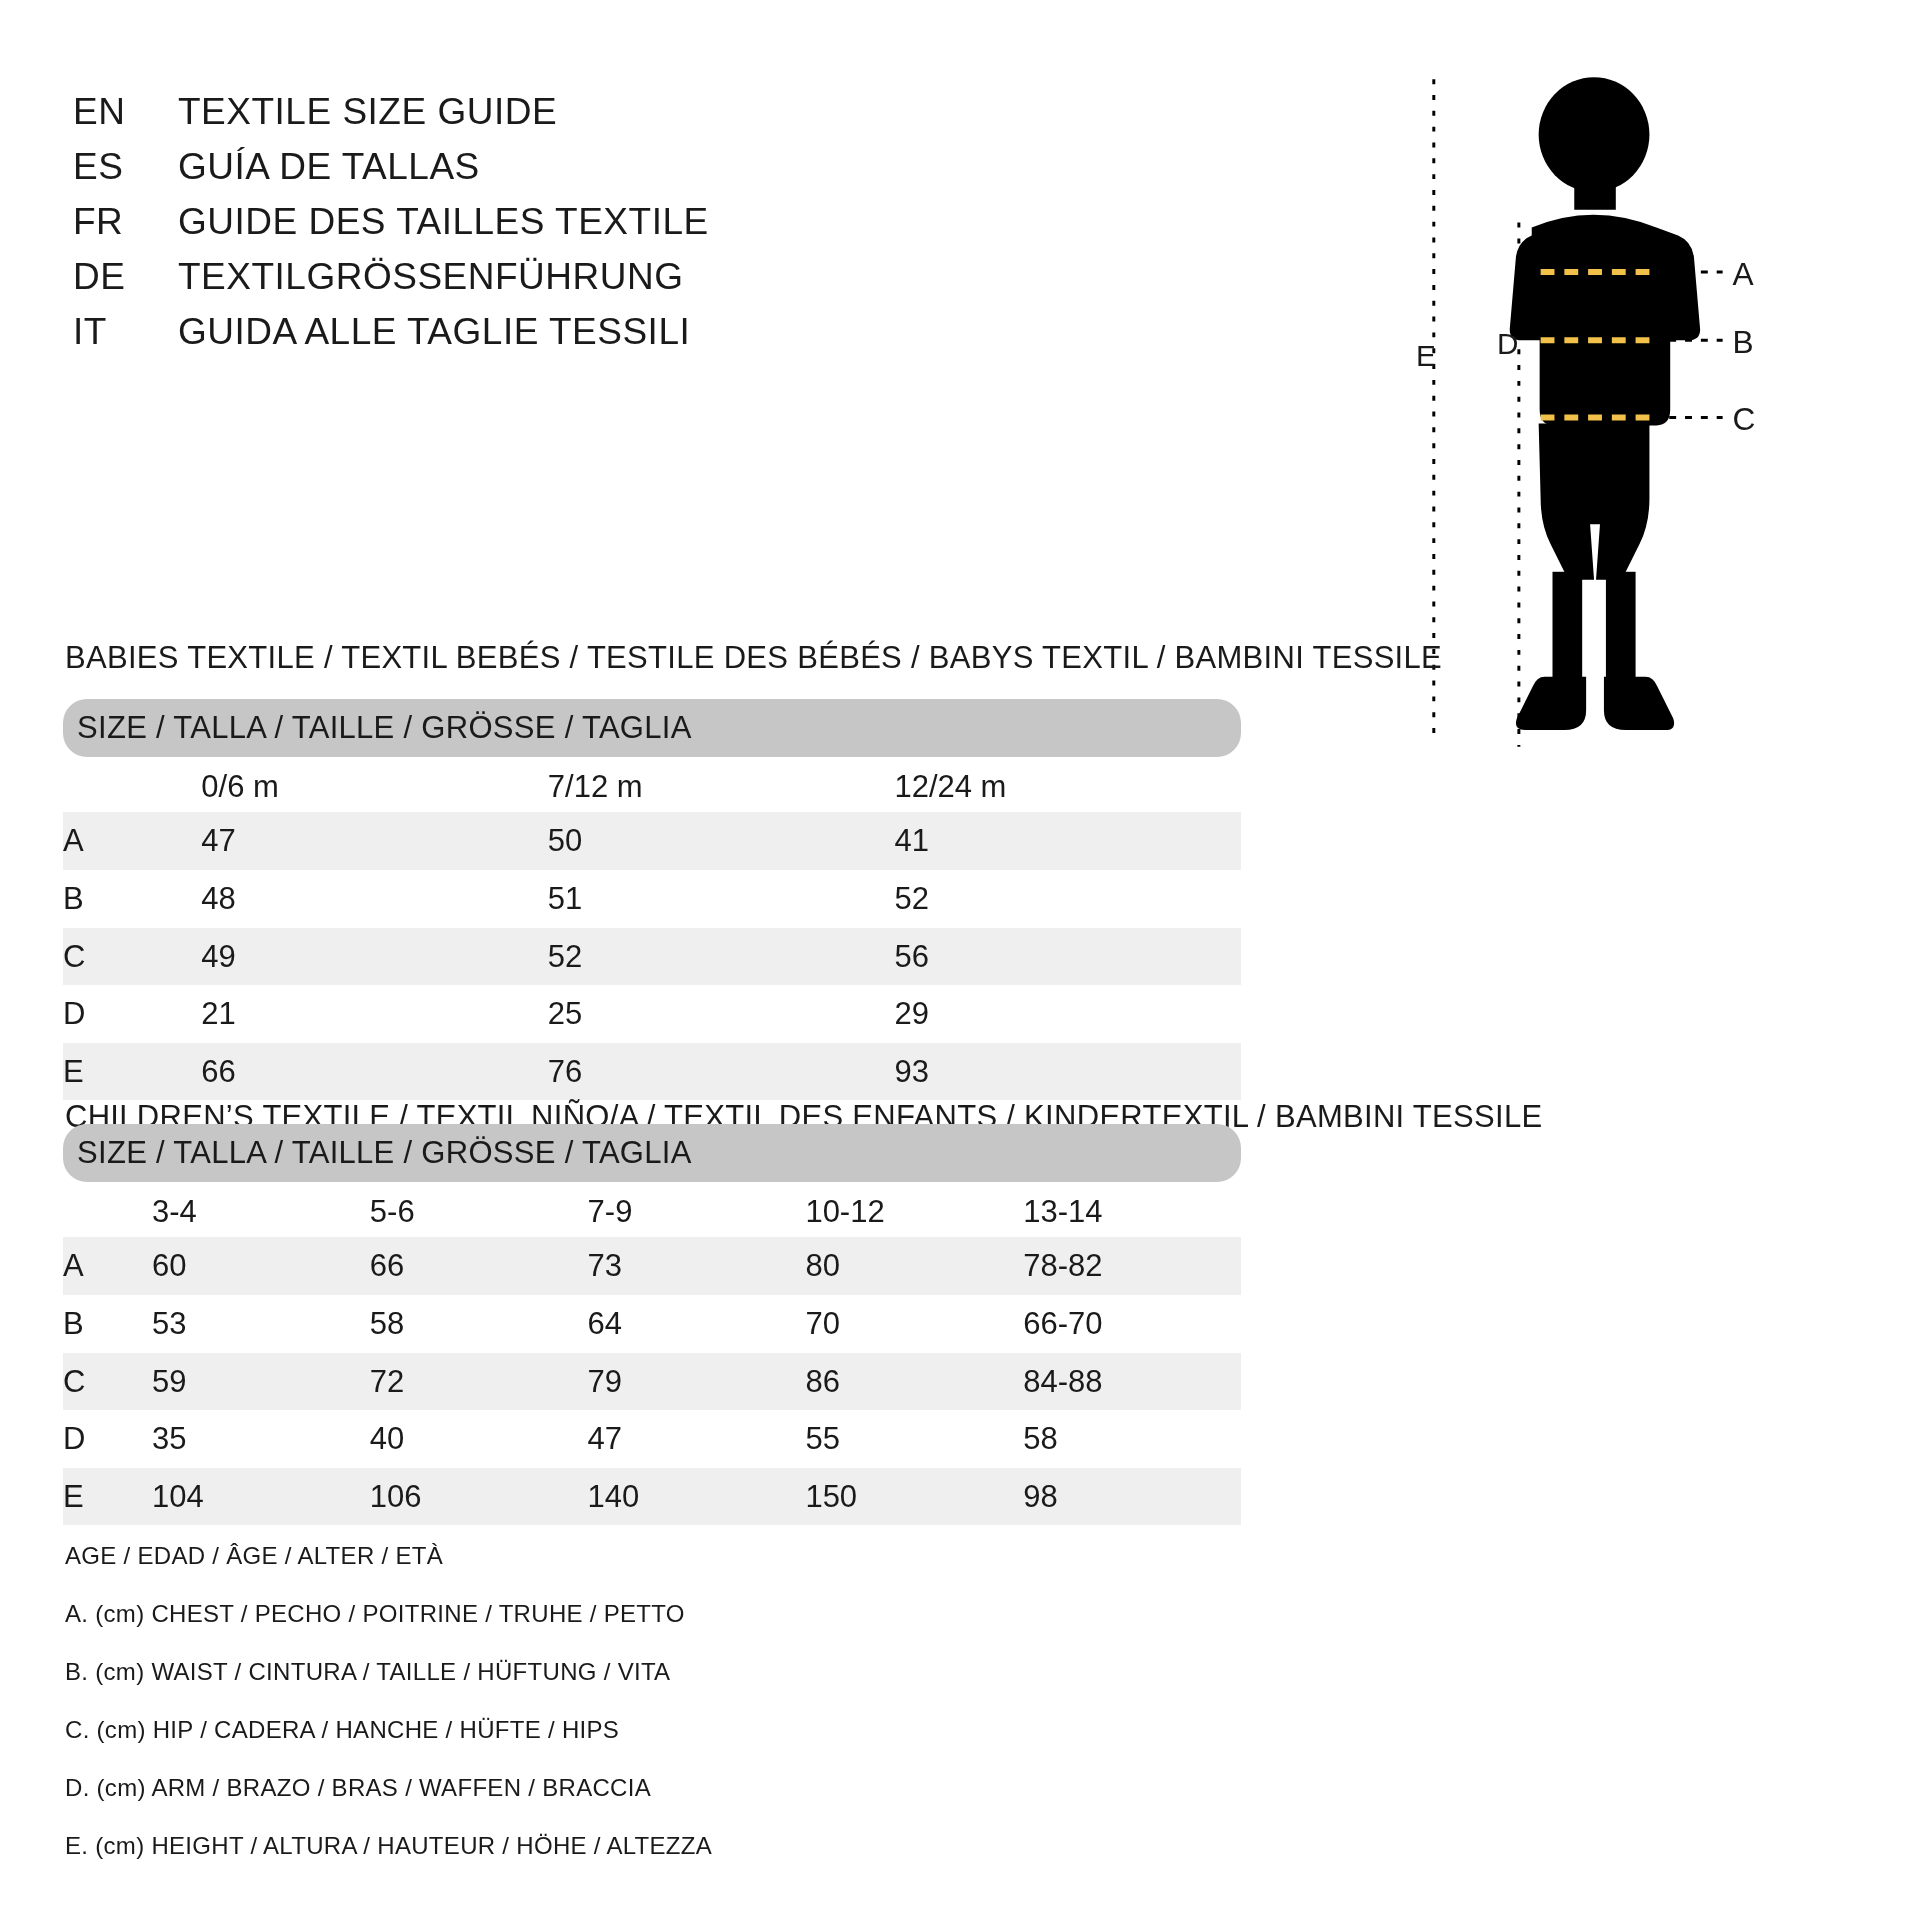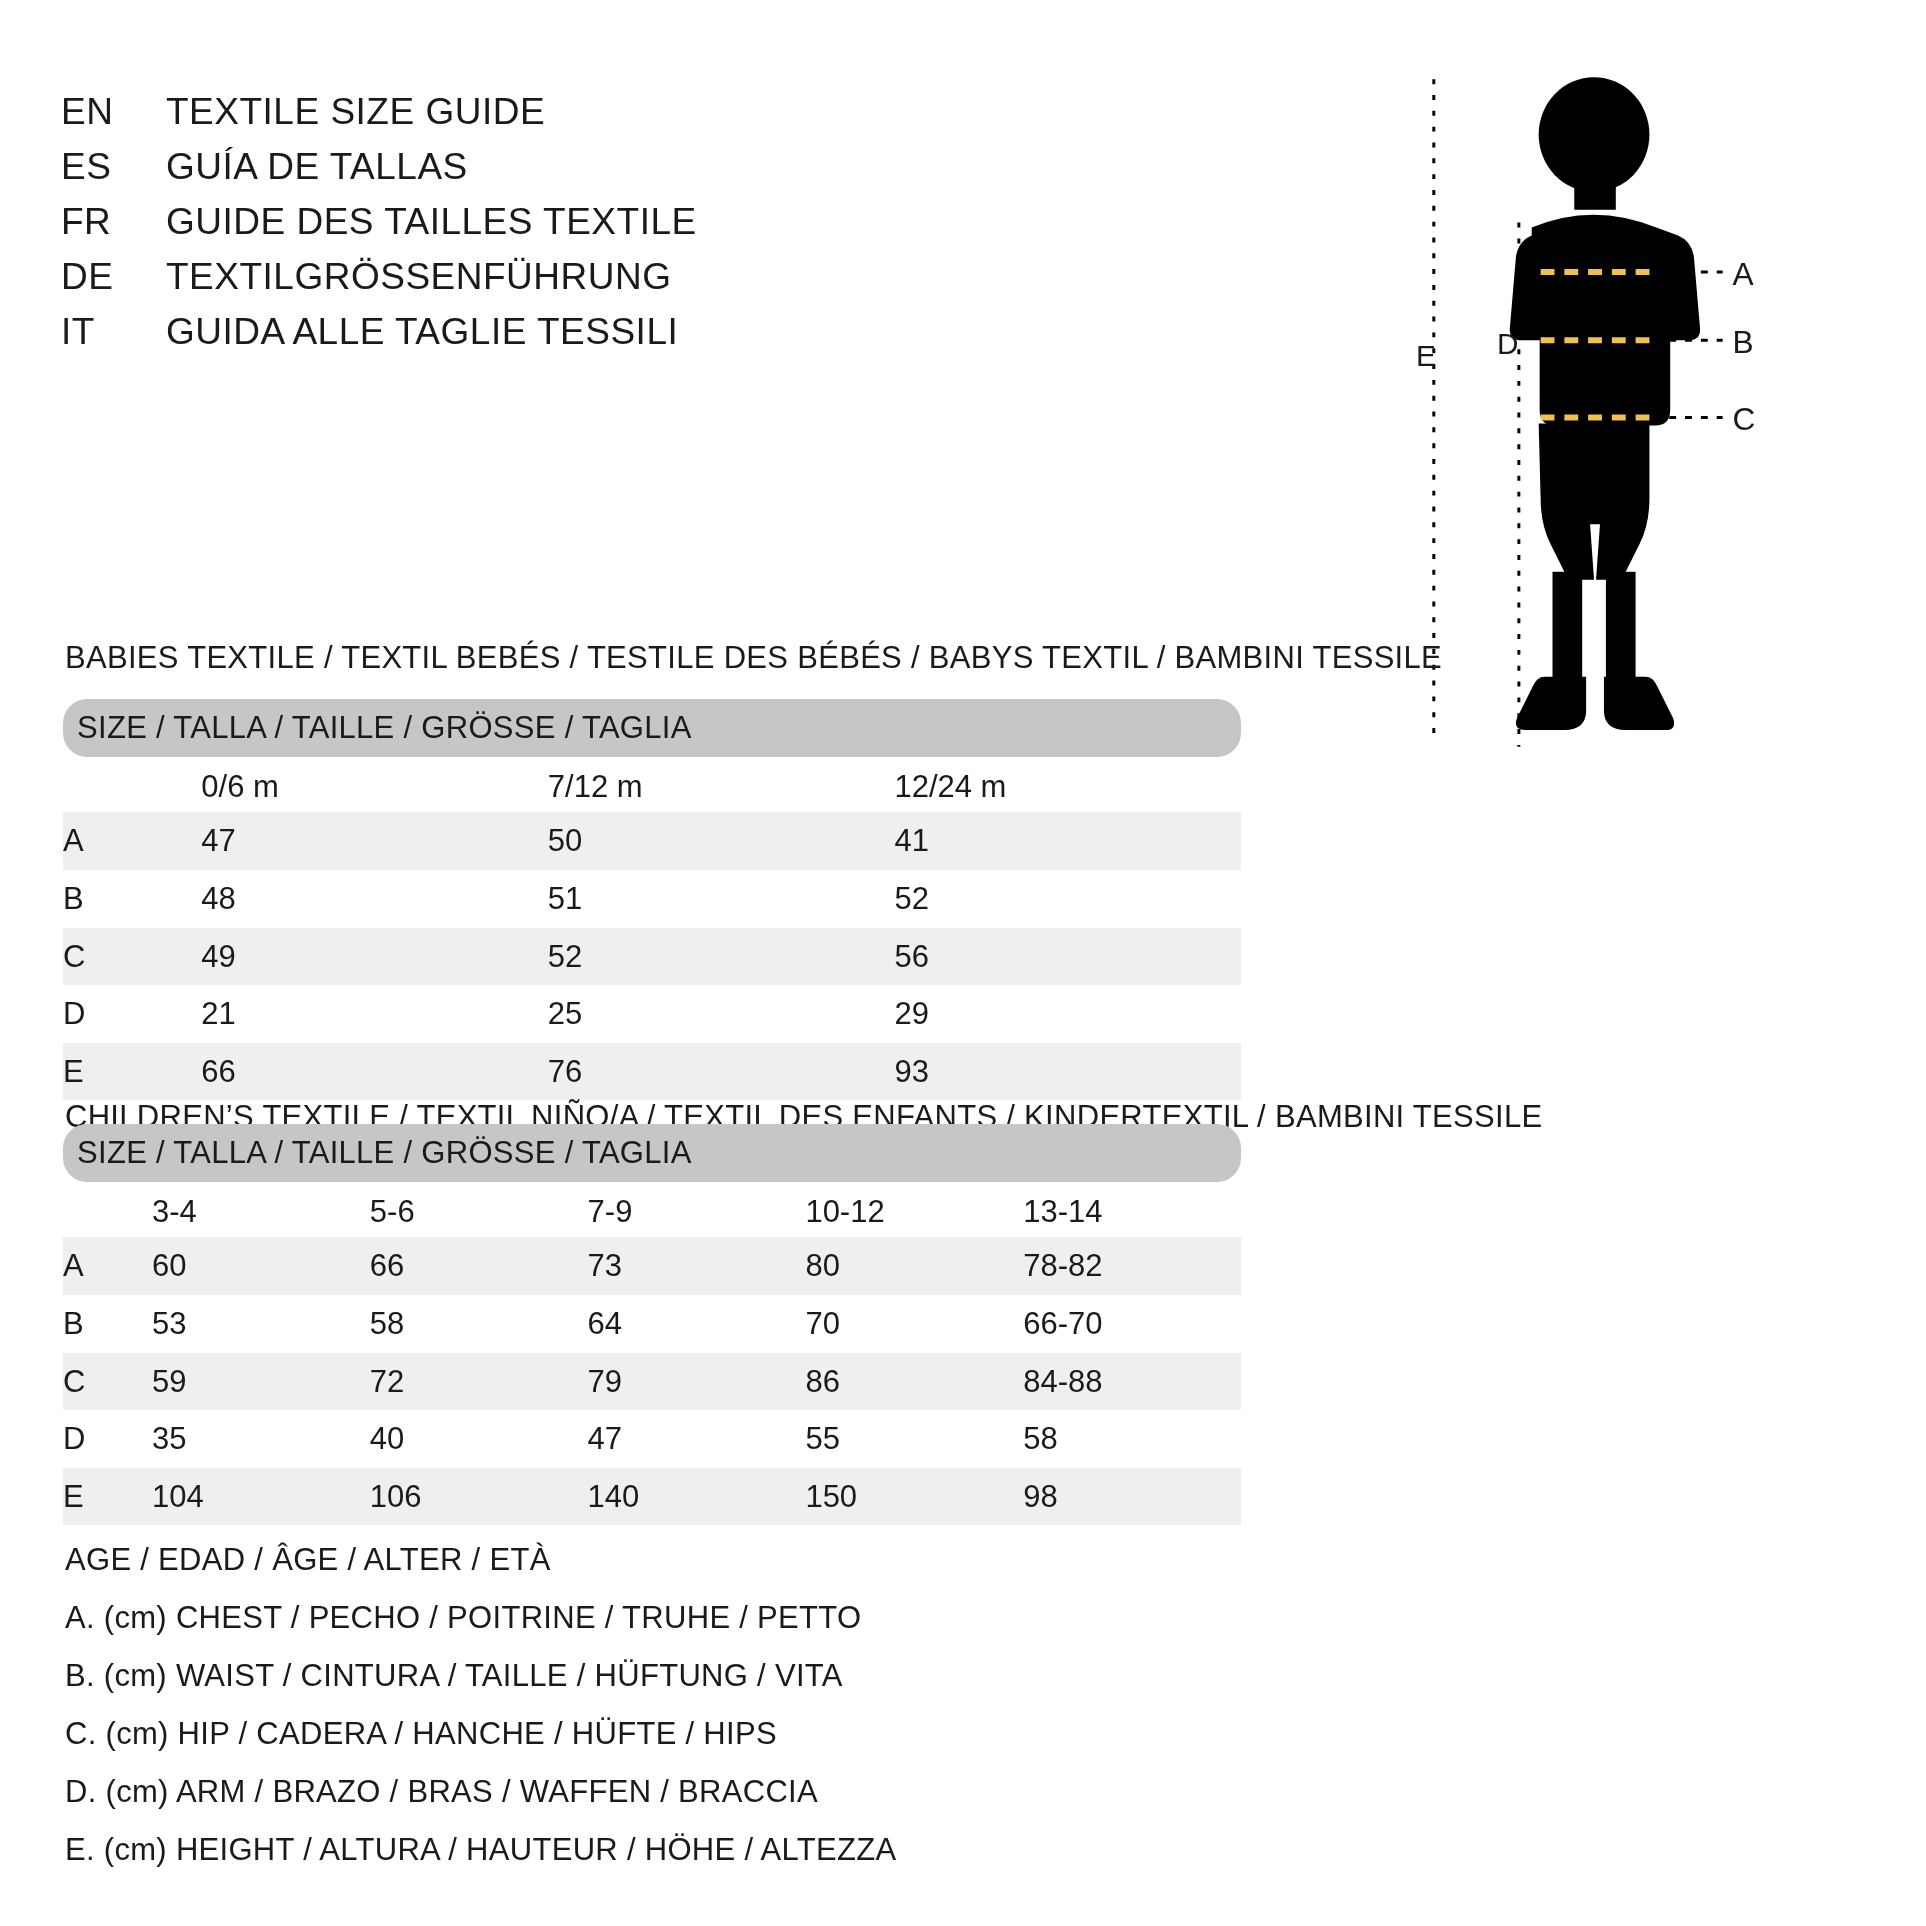--- a/index.html
+++ b/index.html
@@ -26,20 +26,21 @@
     display: flex;
     align-items: baseline;
     height: 55px;
     font-size: 37px;
     letter-spacing: 0.5px;
   }
   .lang-code {
     width: 97px;
     flex: 0 0 97px;
     font-size: 37px;
+    margin-left: 12px;
   }
   .lang-text { font-size: 37px; margin-left: 8px; }
 
   
   .figure-area {
     position: absolute;
     left: 1416px;
     top: 69px;
     width: 455px;
     height: 693px;
@@ -90,21 +91,21 @@
   td.v.w5 { width: 203px; }
 
   
   .legend {
     position: absolute;
     left: 65px;
     top: 1544px;
     width: 1089px;
   }
   .legend-row {
-    font-size: 31px;
+    font-size: 24px;
     line-height: 1;
     height: 58px;
     letter-spacing: 0.3px;
     white-space: nowrap;
   }
 </style>
 </head>
 <body>
 
 <div class="lang-block">

